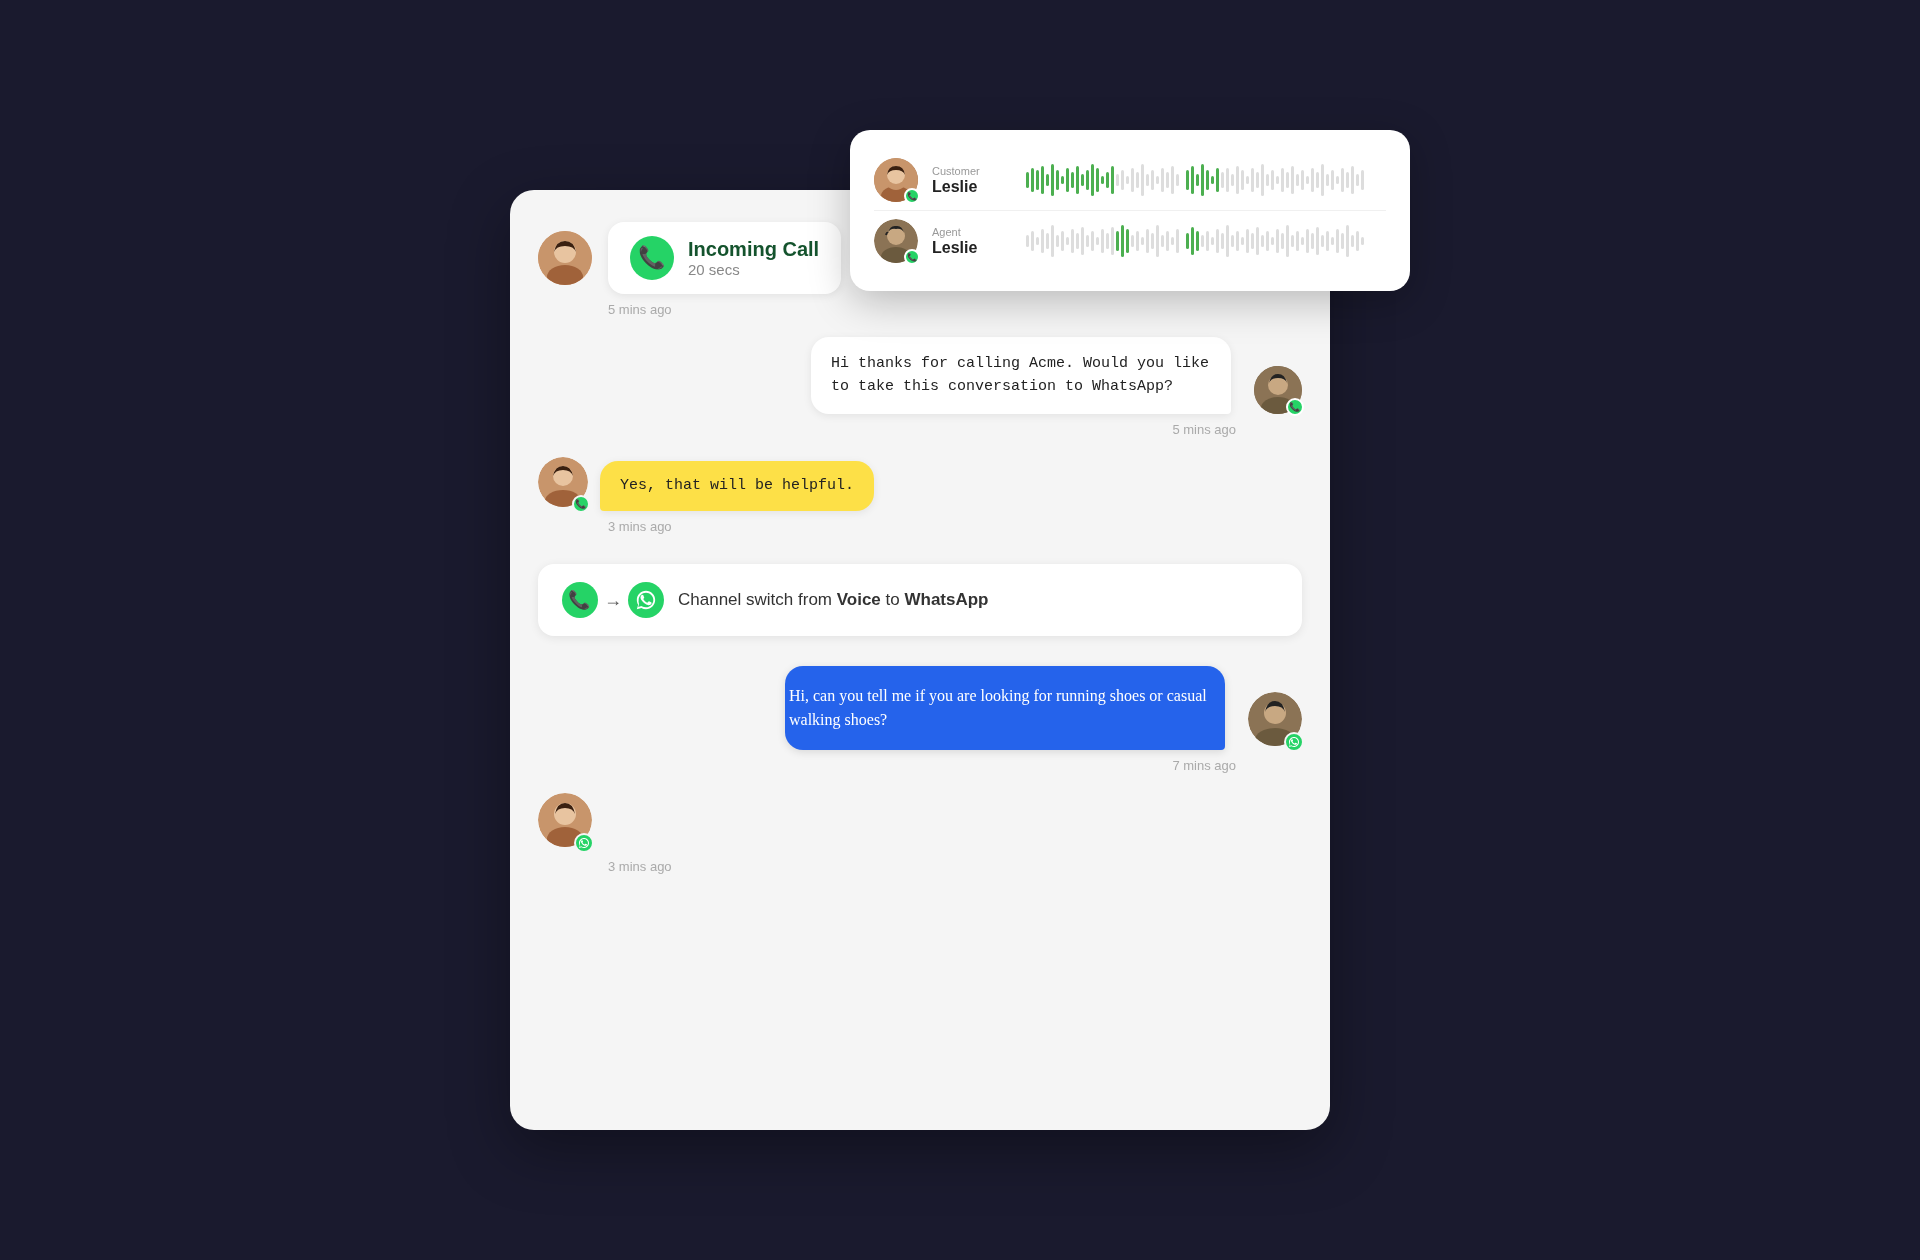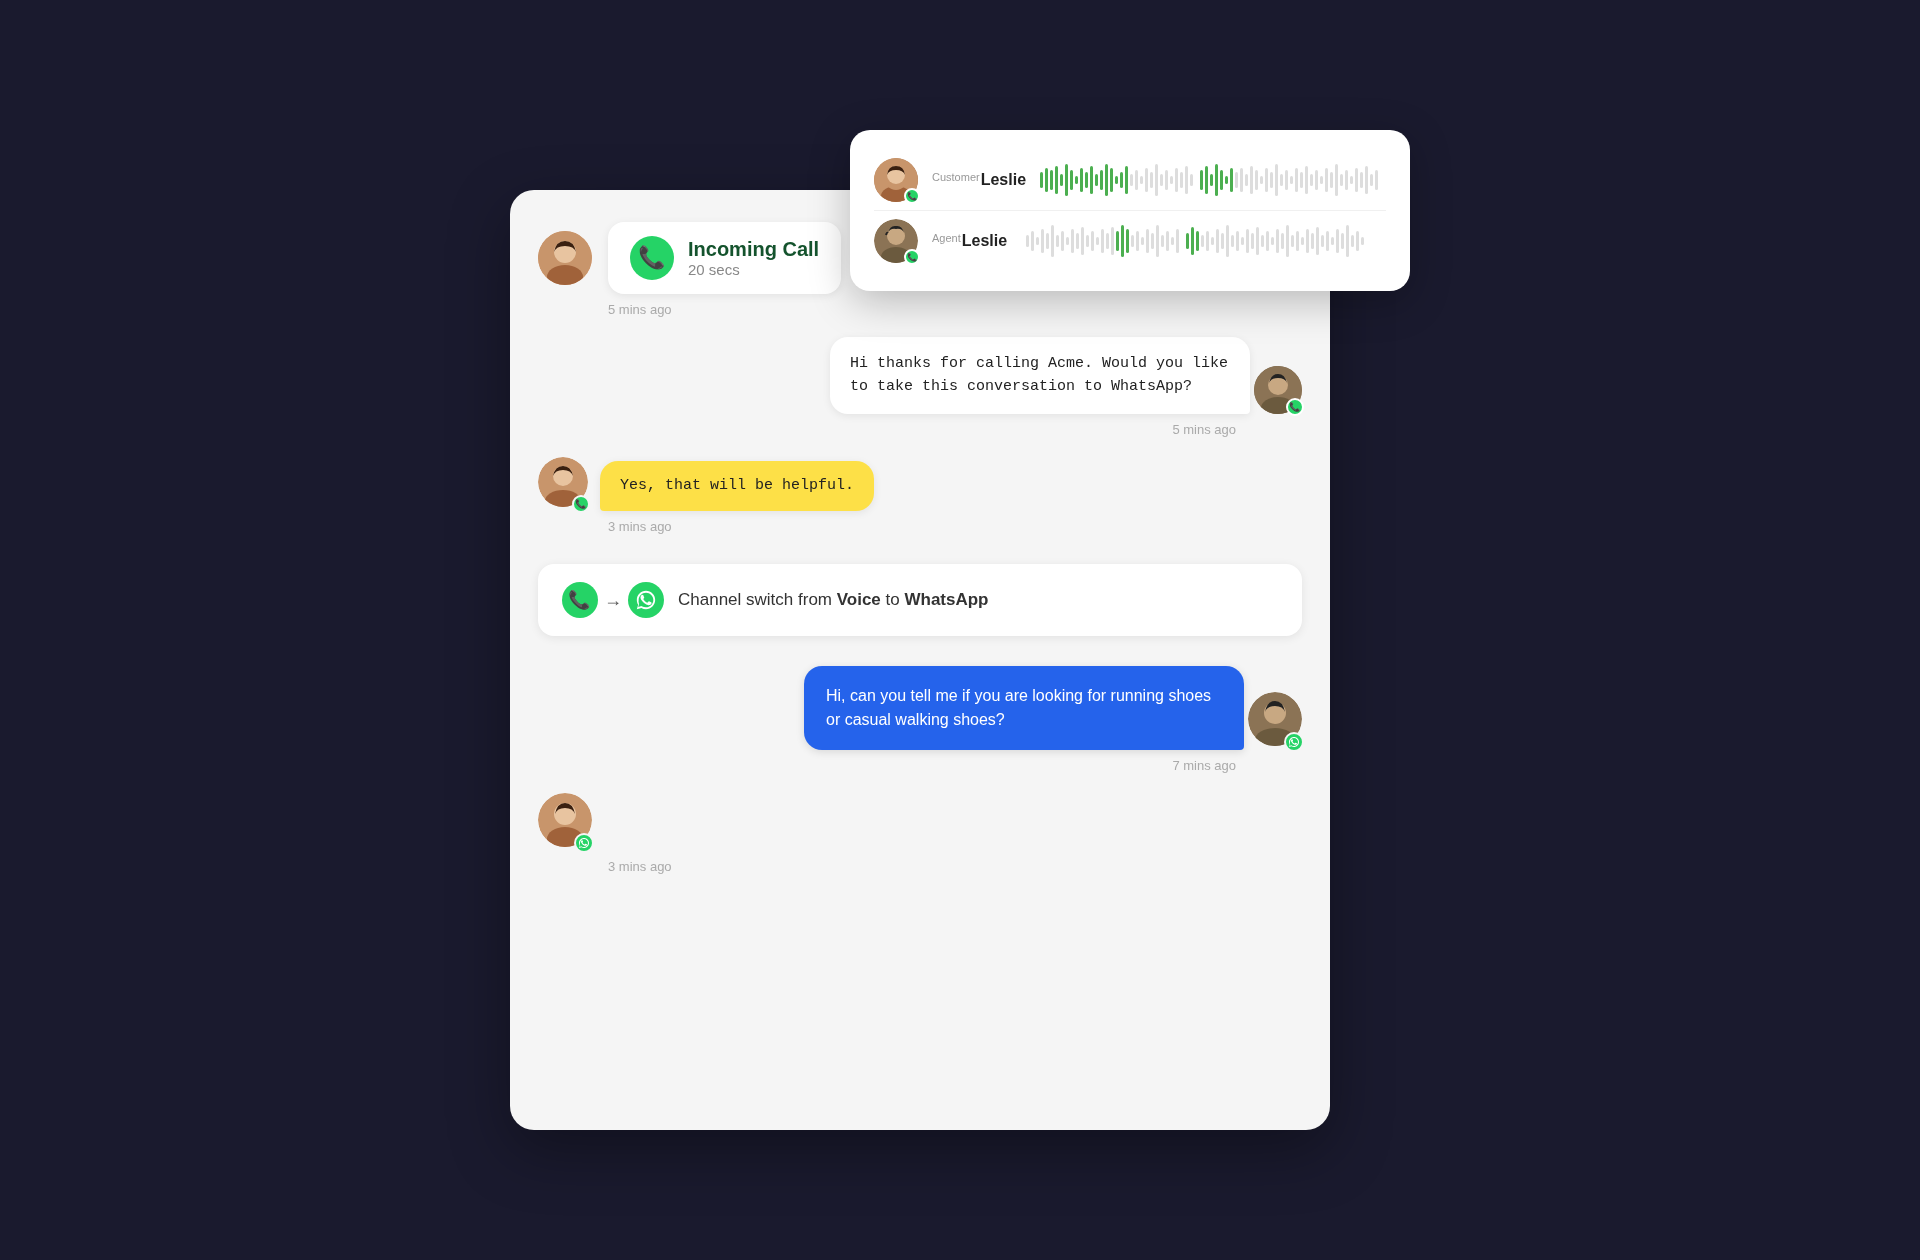--- a/index.html
+++ b/index.html
@@ -93,21 +93,21 @@
       background: #25D366;
     }
 
     .badge-icon {
       font-size: 8px;
       color: white;
     }
 
     .wf-info {
       display: flex;
-      flex-direction: row;
+      flex-direction: column;
       gap: 1px;
       min-width: 80px;
     }
 
     .wf-label {
       font-size: 11px;
       color: #999;
     }
 
     .wf-name {
@@ -186,21 +186,21 @@
       color: #aaa;
       margin-bottom: 20px;
       margin-left: 70px;
     }
 
     
     .agent-msg-row {
       display: flex;
       align-items: flex-end;
       justify-content: flex-end;
-      gap: 4px;
+      gap: 23px;
       margin-bottom: 8px;
     }
 
     .agent-bubble {
       background: #fff;
       border-radius: 18px 18px 4px 18px;
       padding: 16px 20px;
       max-width: 420px;
       font-size: 15px;
       color: #222;
@@ -286,26 +286,27 @@
       font-size: 17px;
       color: #333;
     }
 
     .switch-text strong { font-weight: 700; text-align: center; }
 
     
     .agent-bubble-blue {
       background: #2563EB;
       border-radius: 18px 18px 4px 18px;
-      padding: 18px 22px;
+      padding: 18px 4px;
       max-width: 440px;
       font-size: 16px;
       color: #fff;
       line-height: 1.5;
       box-shadow: 0 2px 8px rgba(0,0,0,0.12);
+      font-family: Liberation Serif, serif;
     }
 
     
     .waveform-bars-container {
       display: flex;
       align-items: center;
       gap: 2px;
       height: 40px;
     }
   </style>

